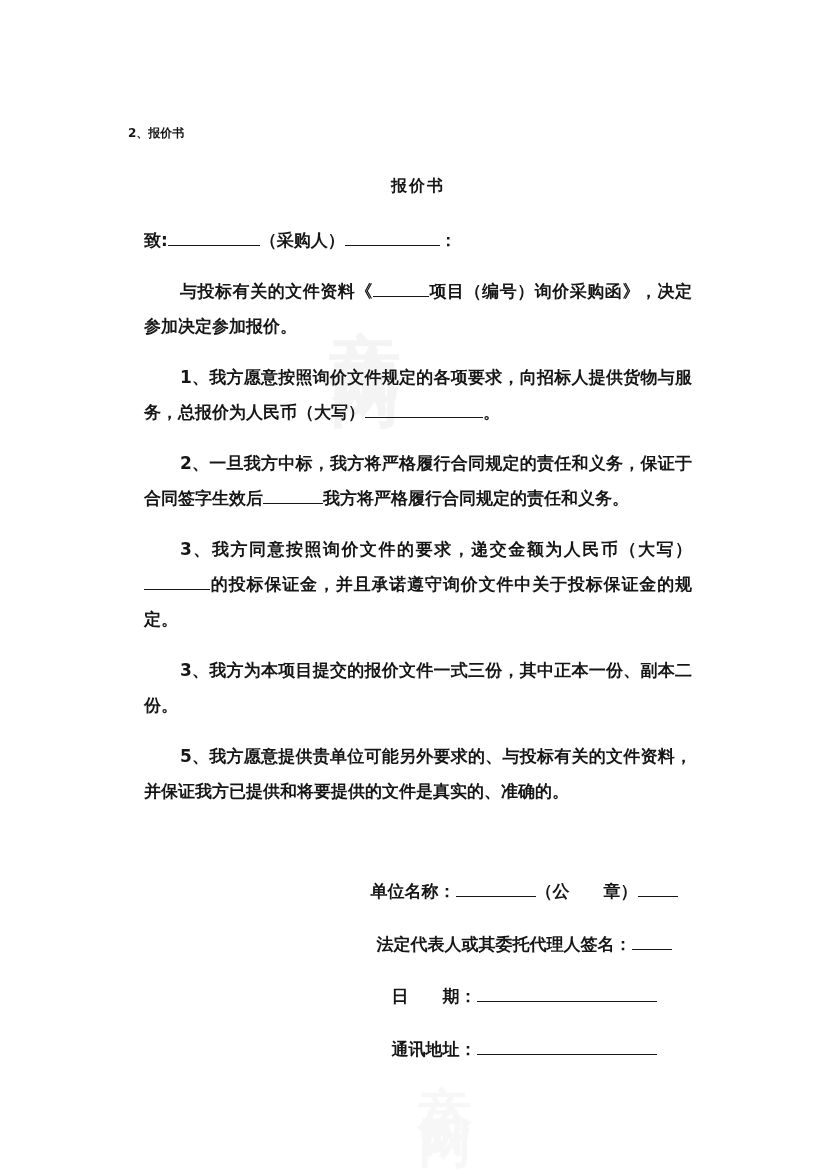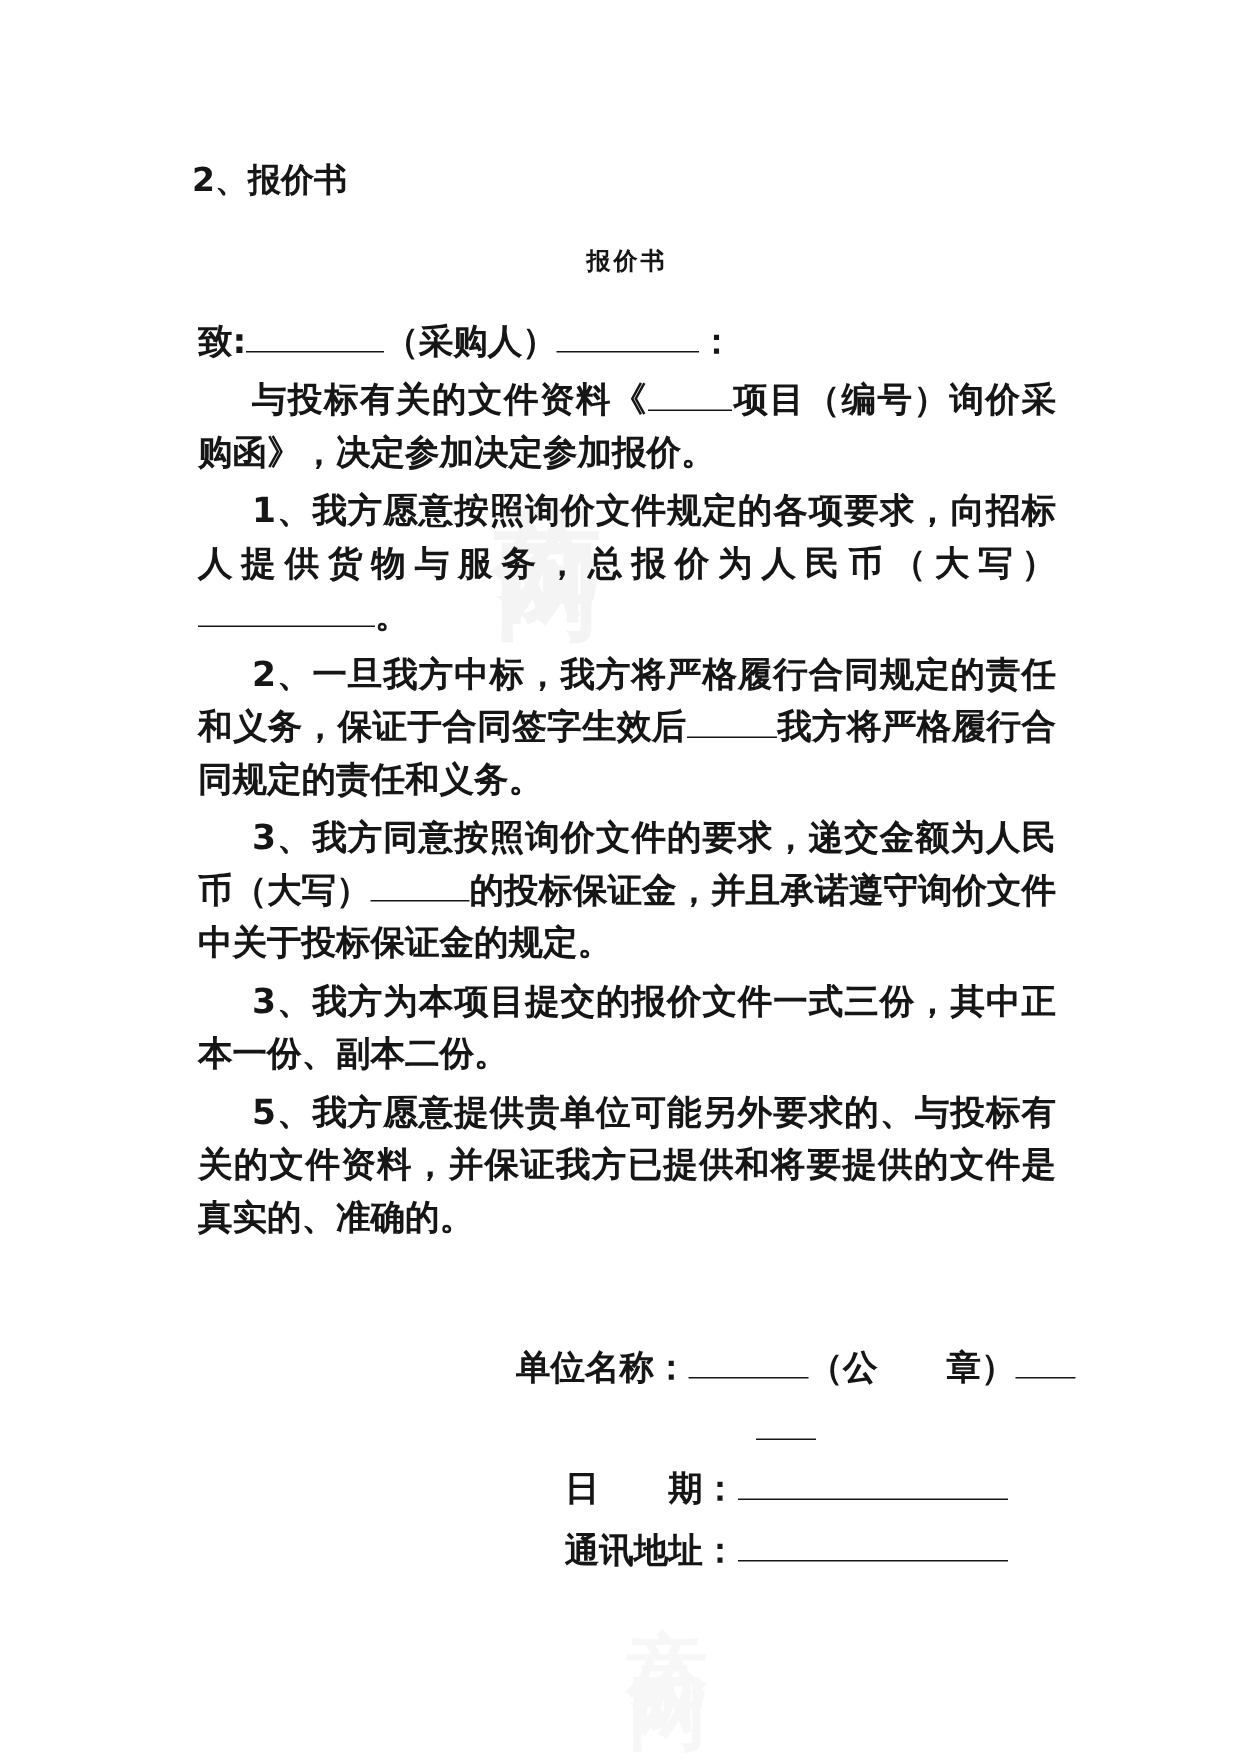--- a/index.html
+++ b/index.html
@@ -11,33 +11,33 @@
     font-weight:bold;
     color:#161616;
     overflow:hidden;
   }
   .content{
     position:absolute;
     left:128px;top:108px;
     width:580px;
   }
   .section-heading{
-    font-size:22px;
+    font-size:12px;
     line-height:26px;
-    margin:0 0 30px 0;
+    margin:12px 0 30px 0;
   }
   .doc-title{
     font-size:16px;
     text-align:center;
     margin:0 0 26px 0;
     letter-spacing:2px;
   }
   p.line{
-    margin:4px;
-    font-size:23px;
+    margin:16px;
+    font-size:17px;
     line-height:35px;
     text-align:justify;
     text-justify:inter-character;
   }
   p.indent{text-indent:36px;}
   .blank{
     display:inline-block;
     border-bottom:1.6px solid #161616;
     height:15px;
     vertical-align:baseline;
@@ -113,21 +113,21 @@
 
     <p class="line indent">5、我方愿意提供贵单位可能另外要求的、与投标有关的文件资料，并保证我方已提供和将要提供的文件是真实的、准确的。</p>
 
     <div class="sig-block">
 
       <p class="line">
         <span>单位名称：</span><span class="blank b80"></span><span>（公　　章）</span><span class="blank b40"></span>
       </p>
 
       <p class="line">
-        <span class="blank b40"></span>
+        <span>法定代表人或其委托代理人签名：</span><span class="blank b40"></span>
       </p>
 
       <p class="line">
         <span>日　　期：</span><span class="blank b180"></span>
       </p>
 
       <p class="line">
         <span>通讯地址：</span><span class="blank b180"></span>
       </p>
 

